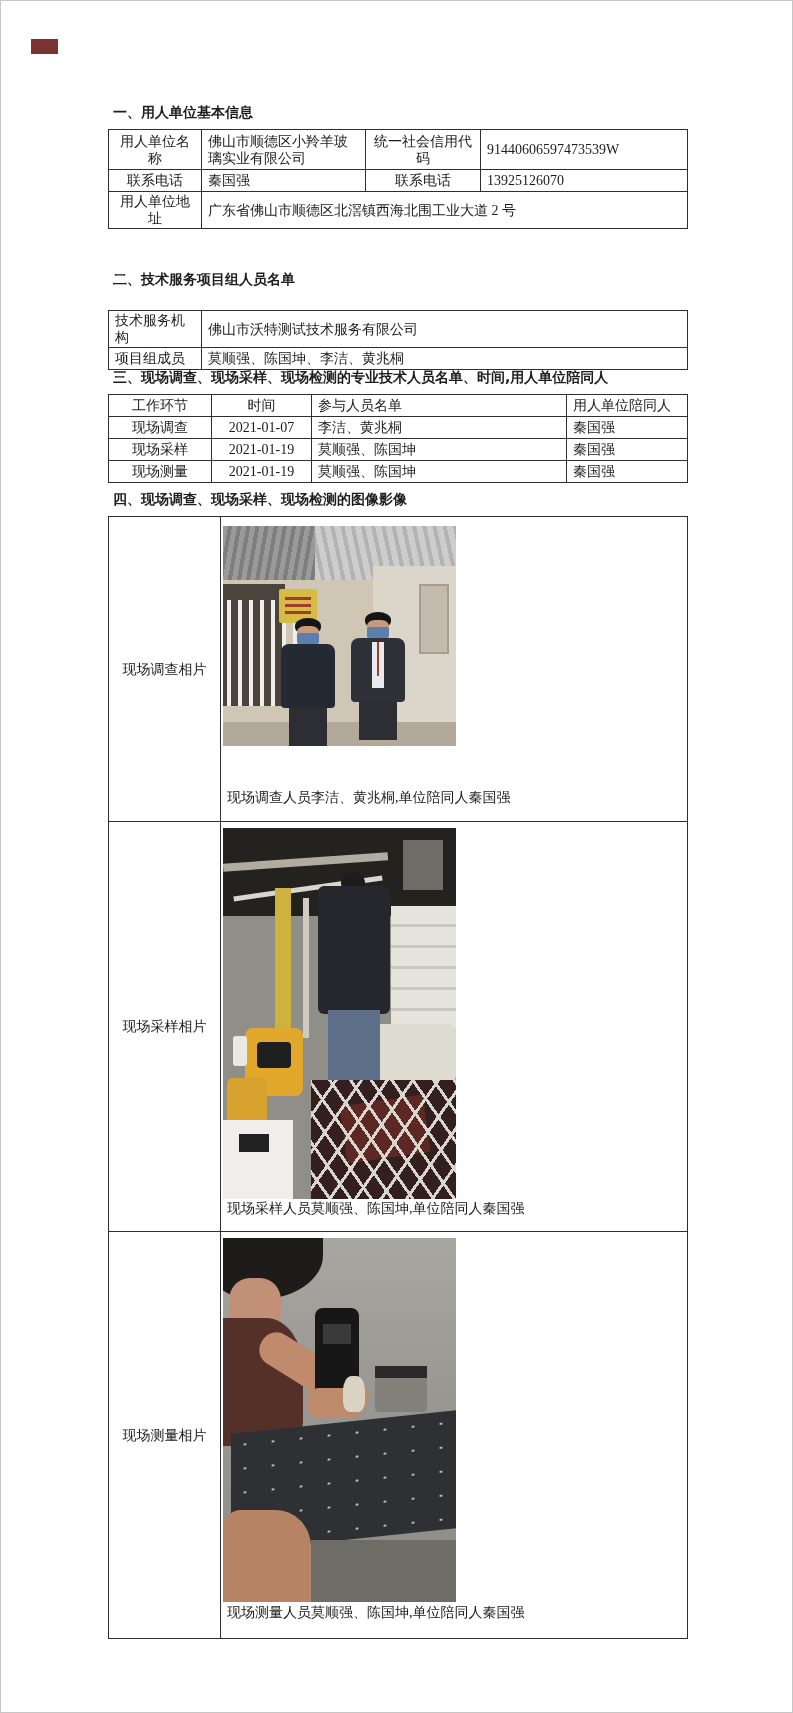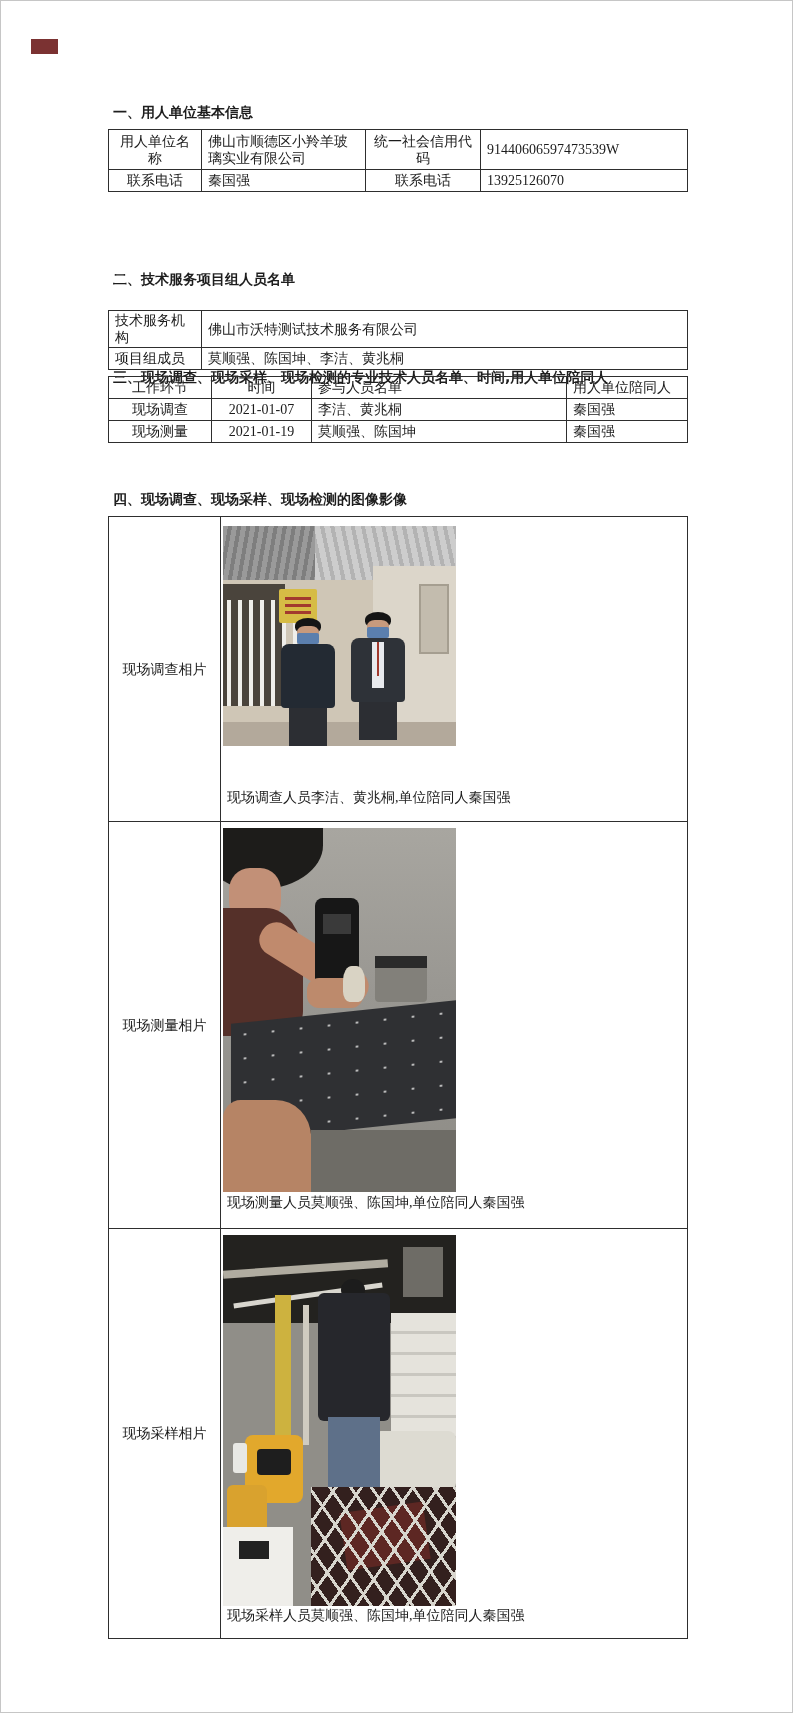--- a/index.html
+++ b/index.html
@@ -21,21 +21,21 @@
   }
   .tbl { position:absolute; left:107px; border-collapse:collapse; table-layout:fixed; }
   .tbl td {
     border:1px solid #2e2e2e; font-size:14px; padding:1px 6px;
     overflow:hidden; line-height:17px; vertical-align:middle;
   }
   .lc { text-align:center; }
   .vc { text-align:left; }
   .t1 { top:128px; width:579px; }
   .t2 { top:309px; width:579px; }
-  .t3 { top:375px; width:579px;padding-left:9px; }
+  .t3 { top:393px; width:579px;padding-left:9px; }
   .t4 { top:515px; width:579px; }
   .t1 tr, .t2 tr, .t3 tr { height:22px; }
   .t1 tr.r1 { height:40px; }
   .photo-cell { position:relative; padding:0; }
   .caption { position:absolute; left:6px; white-space:nowrap; font-size:14px; color:#1b1b1b; }
   .cap1 { top:272px; } .cap2 { top:378px; } .cap3 { top:372px; }
   .photo { position:absolute; left:2px; overflow:hidden; background:#9a9892; }
   .photo div { position:absolute; }
   .ph1 { top:9px;  width:233px; height:220px; }
   .ph2 { top:6px;  width:233px; height:371px; }
@@ -133,20 +133,24 @@
       <td class="vc">佛山市顺德区小羚羊玻璃实业有限公司</td>
       <td class="lc">统一社会信用代码</td>
       <td class="vc">91440606597473539W</td>
     </tr>
     <tr>
       <td class="lc">联系电话</td>
       <td class="vc">秦国强</td>
       <td class="lc">联系电话</td>
       <td class="vc">13925126070</td>
     </tr>
+    <tr>
+      <td class="lc">用人单位地址</td>
+      <td class="vc" colspan="3">广东省佛山市顺德区北滘镇西海北围工业大道 2 号</td>
+    </tr>
   </tbody>
     </table>
 
   <div class="sec-heading" style="top:270px">二、技术服务项目组人员名单</div>
   <table class="tbl t2">
     <colgroup>
         <col style="width:93px">
         <col style="width:486px">
       </colgroup>
     <tbody>
@@ -173,20 +177,26 @@
         <tr>
       <td class="lc">工作环节</td>
       <td class="lc">时间</td>
       <td class="vc">参与人员名单</td>
       <td class="vc">用人单位陪同人</td>
     </tr>
     <tr>
       <td class="lc">现场调查</td>
       <td class="lc">2021-01-07</td>
       <td class="vc">李洁、黄兆桐</td>
+      <td class="vc">秦国强</td>
+    </tr>
+    <tr>
+      <td class="lc">现场采样</td>
+      <td class="lc">2021-01-19</td>
+      <td class="vc">莫顺强、陈国坤</td>
       <td class="vc">秦国强</td>
     </tr>
     <tr>
       <td class="lc">现场测量</td>
       <td class="lc">2021-01-19</td>
       <td class="vc">莫顺强、陈国坤</td>
       <td class="vc">秦国强</td>
     </tr>
   </tbody>
     </table>
@@ -230,43 +240,20 @@
             <div class="pp-body pp-bodyb"></div>
             <div class="pp-shirt"></div>
             <div class="pp-lan"></div>
             <div class="pp-legs"></div>
           </div>
         </div>
         <div class="caption cap1">现场调查人员李洁、黄兆桐,单位陪同人秦国强</div>
       </td>
     </tr>
 
-    <tr style="height:407px">
-      <td class="lc">现场测量相片</td>
-      <td class="photo-cell">
-        <div class="photo ph3">
-          <div class="p3-bg"></div>
-          <div class="p3-hair"></div>
-          <div class="p3-face"></div>
-          <div class="p3-shldr"></div>
-          <div class="p3-arm"></div>
-          <div class="p3-slab"></div>
-          <div class="p3-dev"></div>
-          <div class="p3-scr"></div>
-          <div class="p3-hand"></div>
-          <div class="p3-fig"></div>
-          <div class="p3-inst"></div>
-          <div class="p3-instt"></div>
-          <div class="p3-arm2"></div>
-          <div class="p3-floor"></div>
-        </div>
-        <div class="caption cap3">现场测量人员莫顺强、陈国坤,单位陪同人秦国强</div>
-      </td>
-    </tr>
-
     <tr style="height:410px">
       <td class="lc">现场采样相片</td>
       <td class="photo-cell">
         <div class="photo ph2">
           <div class="p2-bg"></div>
           <div class="p2-mach"></div>
           <div class="p2-rail"></div>
           <div class="p2-rod"></div>
           <div class="p2-patch"></div>
           <div class="p2-pole"></div>
@@ -283,16 +270,39 @@
           <div class="p2-det2"></div>
           <div class="p2-white"></div>
           <div class="p2-wscr"></div>
           <div class="p2-cage"></div>
           <div class="p2-meat"></div>
           <div class="p2-grid"></div>
         </div>
         <div class="caption cap2">现场采样人员莫顺强、陈国坤,单位陪同人秦国强</div>
       </td>
     </tr>
+
+    <tr style="height:407px">
+      <td class="lc">现场测量相片</td>
+      <td class="photo-cell">
+        <div class="photo ph3">
+          <div class="p3-bg"></div>
+          <div class="p3-hair"></div>
+          <div class="p3-face"></div>
+          <div class="p3-shldr"></div>
+          <div class="p3-arm"></div>
+          <div class="p3-slab"></div>
+          <div class="p3-dev"></div>
+          <div class="p3-scr"></div>
+          <div class="p3-hand"></div>
+          <div class="p3-fig"></div>
+          <div class="p3-inst"></div>
+          <div class="p3-instt"></div>
+          <div class="p3-arm2"></div>
+          <div class="p3-floor"></div>
+        </div>
+        <div class="caption cap3">现场测量人员莫顺强、陈国坤,单位陪同人秦国强</div>
+      </td>
+    </tr>
   </tbody>
     </table>
 
 </div>
 
 </body></html>

